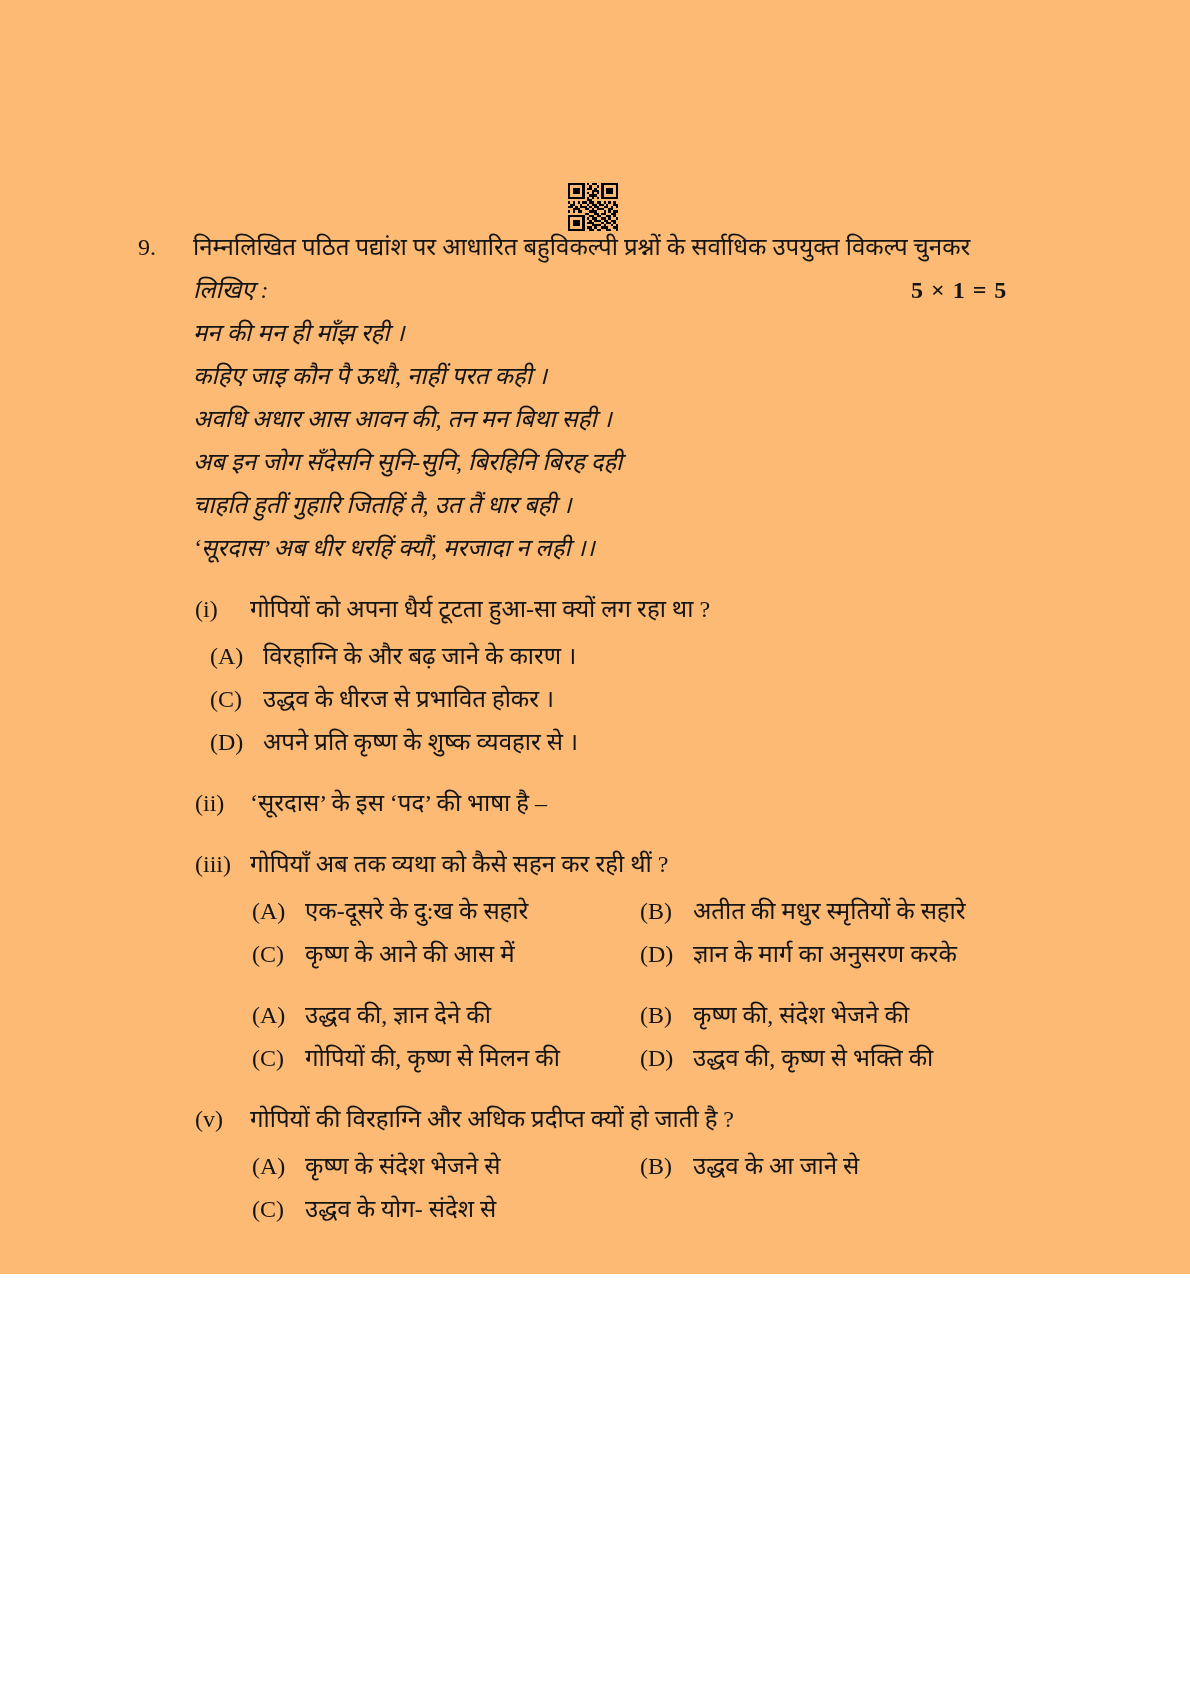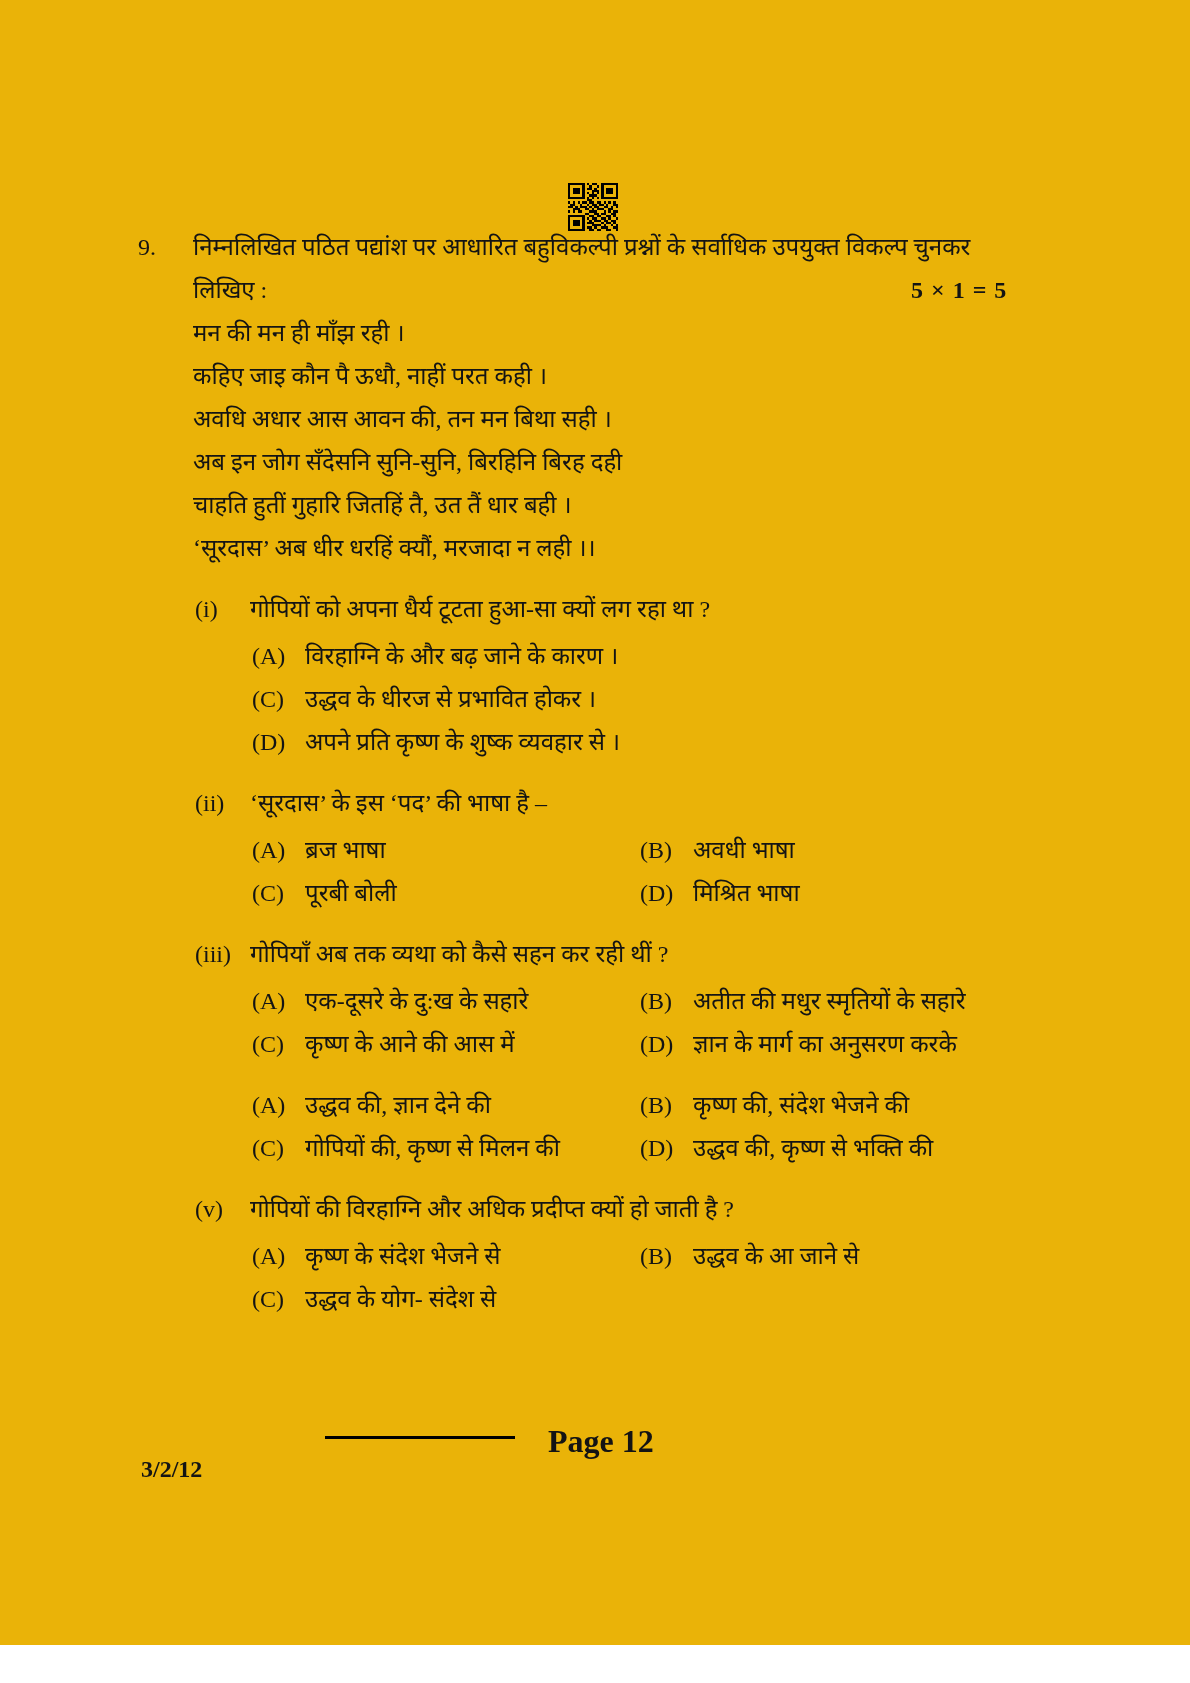--- a/index.html
+++ b/index.html
@@ -1,20 +1,20 @@
 <!DOCTYPE html>
 <html><head>
 <meta charset="utf-8">
 <style>
   html, body { margin: 0; padding: 0; background: #ffffff; }
   .page {
     position: relative;
     width: 1190px;
-    height: 1645px;
-    background: #eab308;
+    height: 1274px;
+    background: #fdba74;
     font-family: "Liberation Serif", serif;
     font-size: 24px;
     color: #141414;
     overflow: hidden;
   }
   
   .qr {
     position: absolute;
     left: 568px;
     top: 183px;
@@ -28,28 +28,28 @@
 
   
   .content {
     position: absolute;
     left: 138px;
     top: 226px;
     width: 1010px;
   }
   .row { line-height: 43px; white-space: nowrap; }
   .qnum { display: inline-block; width: 55px; }
-  .ind { margin-left: 55px; }
+  .ind { margin-left: 55px; font-style: italic; }
   .intro2 { position: relative; }
   .marks { position: absolute; left: 773px; top: 0; font-weight: bold; letter-spacing: 1px; }
 
   .subq { margin-top: 18px; }
   .sublabel { display: inline-block; width: 55px; margin-left: 57px; }
   .opt-group { margin-top: 4px; }
-  .opt { margin-left: 114px; }
+  .opt { margin-left: 72px; }
   .optlabel { display: inline-block; width: 53px; }
   .opt2 { margin-left: 114px; display: flex; }
   .col1 { flex: 0 0 388px; width: 388px; }
   .col2 { flex: 1 1 auto; }
 
   
   .footer-code { position: absolute; left: 141px; top: 1456px; font-weight: bold; }
   .footer-line { position: absolute; left: 325px; top: 1436px; width: 190px; height: 3px; background: #000; }
   .footer-page { position: absolute; left: 548px; top: 1423px; font-weight: bold; font-size: 32px; }
 </style>
@@ -536,30 +536,20 @@
         <div class="row opt">
           <span class="optlabel">(D)</span><span>अपने प्रति कृष्ण के शुष्क व्यवहार से ।</span>
         </div>
       </div>
     </div>
 
     <div class="subq">
       <div class="row">
         <span class="sublabel">(ii)</span><span>‘सूरदास’ के इस ‘पद’ की भाषा है –</span>
       </div>
-      <div class="opt-group">
-        <div class="row opt2">
-          <span class="col1"><span class="optlabel">(A)</span><span>ब्रज भाषा</span></span>
-          <span class="col2"><span class="optlabel">(B)</span><span>अवधी भाषा</span></span>
-        </div>
-        <div class="row opt2">
-          <span class="col1"><span class="optlabel">(C)</span><span>पूरबी बोली</span></span>
-          <span class="col2"><span class="optlabel">(D)</span><span>मिश्रित भाषा</span></span>
-        </div>
-      </div>
     </div>
 
     <div class="subq">
       <div class="row">
         <span class="sublabel">(iii)</span><span>गोपियाँ अब तक व्यथा को कैसे सहन कर रही थीं ?</span>
       </div>
       <div class="opt-group">
         <div class="row opt2">
           <span class="col1"><span class="optlabel">(A)</span><span>एक-दूसरे के दु:ख के सहारे</span></span>
           <span class="col2"><span class="optlabel">(B)</span><span>अतीत की मधुर स्मृतियों के सहारे</span></span>

